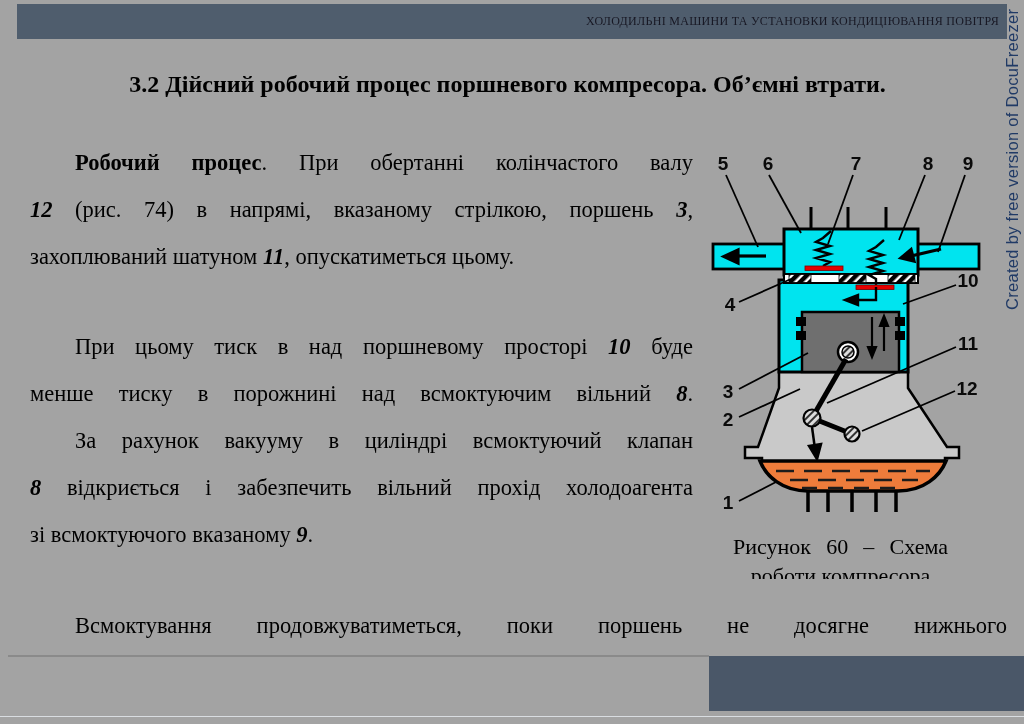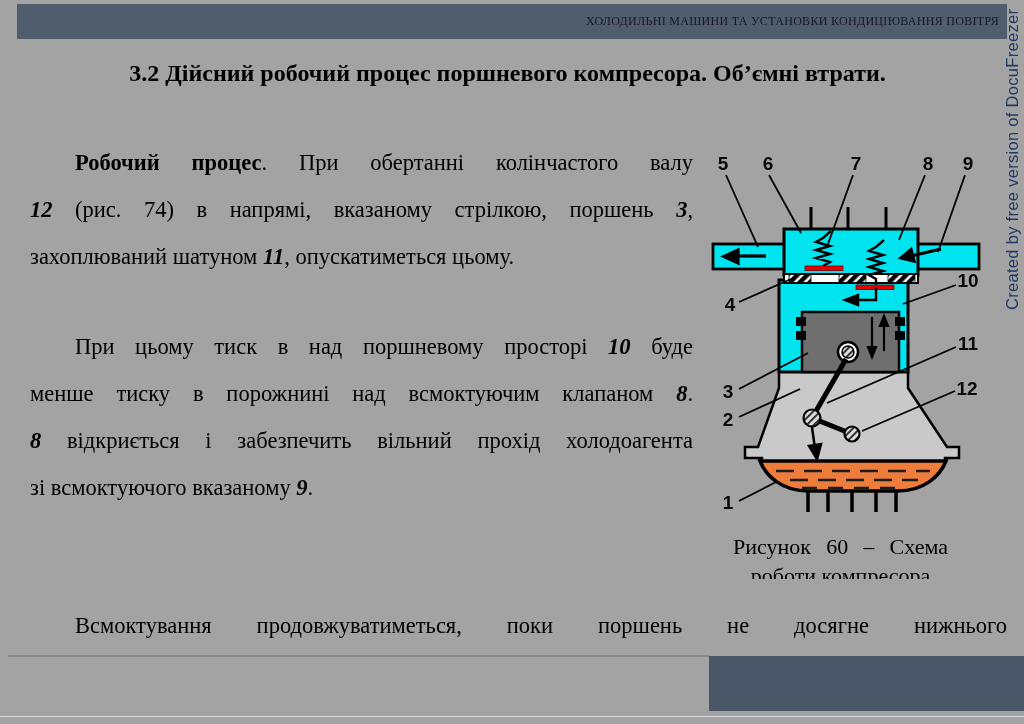--- a/index.html
+++ b/index.html
@@ -14,21 +14,21 @@
   .topbar-dark{position:absolute;left:17px;top:2px;width:233px;height:41px;
                background:linear-gradient(135deg,#4a4a57 0%,#2b2b38 55%,#242430 100%);}
   .year-label{position:absolute;left:10px;top:3px;font-size:11px;color:#f2f2f2;}
 
   
   .watermark{position:absolute;left:1003px;top:310px;transform:rotate(-90deg);
              transform-origin:0 0;white-space:nowrap;font-family:"Liberation Sans",sans-serif;
              font-size:16.5px;letter-spacing:.3px;color:#203A66;}
 
   
-  .title{position:absolute;left:20px;top:60px;width:975px;margin:0;
+  .title{position:absolute;left:20px;top:71px;width:975px;margin:0;
          font-size:24px;font-weight:bold;text-align:center;}
 
   
   .textblock{position:absolute;left:30px;width:663px;font-size:22.5px;}
   .textblock .line{height:47px;line-height:47px;white-space:nowrap;}
   .just{text-align:justify;text-align-last:justify;white-space:normal !important;}
   .indent{text-indent:45px;}
   .p1{top:139px;}
   .p23{top:323px;}
   .p4{top:606px;width:977px;}
@@ -63,21 +63,22 @@
   <h1 class="title">3.2 Дійсний робочий процес поршневого компресора. Об’ємні втрати.</h1>
 
   <div class="textblock p1">
     <div class="line just indent"><span style="font-weight: bold;">Робочий процес</span><span>. При обертанні колінчастого валу</span></div>
     <div class="line just"><span style="font-weight: bold; font-style: italic;">12</span><span> (рис. 74) в напрямі, вказаному стрілкою, поршень </span><span style="font-weight: bold; font-style: italic;">3</span><span>,</span></div>
     <div class="line"><span>захоплюваний шатуном </span><span style="font-weight: bold; font-style: italic;">11</span><span>, опускатиметься цьому.</span></div>
   </div>
 
   <div class="textblock p23">
     <div class="line just indent"><span>При цьому тиск в над поршневому просторі </span><span style="font-weight: bold; font-style: italic;">10</span><span> буде</span></div>
-    <div class="line just"><span>менше тиску в порожнині над всмоктуючим клапаном </span><span style="font-weight: bold; font-style: italic;">8</span><span>.</span></div>
+    <div class="line just"><span>менше тиску в порожнині над всмоктуючим вільний </span><span style="font-weight: bold; font-style: italic;">8</span><span>.</span></div>
+    <div class="line just indent"><span>За рахунок вакууму в циліндрі всмоктуючий клапан</span></div>
     <div class="line just"><span style="font-weight: bold; font-style: italic;">8</span><span> відкриється і забезпечить вільний прохід холодоагента</span></div>
     <div class="line"><span>зі всмоктуючого вказаному </span><span style="font-weight: bold; font-style: italic;">9</span><span>.</span></div>
   </div>
 
   <div class="textblock p4">
     <div class="line just indent"><span>Всмоктування продовжуватиметься, поки поршень не досягне нижнього</span></div>
   </div>
 
   <svg class="figure" viewBox="700 145 300 400">
     <defs>

